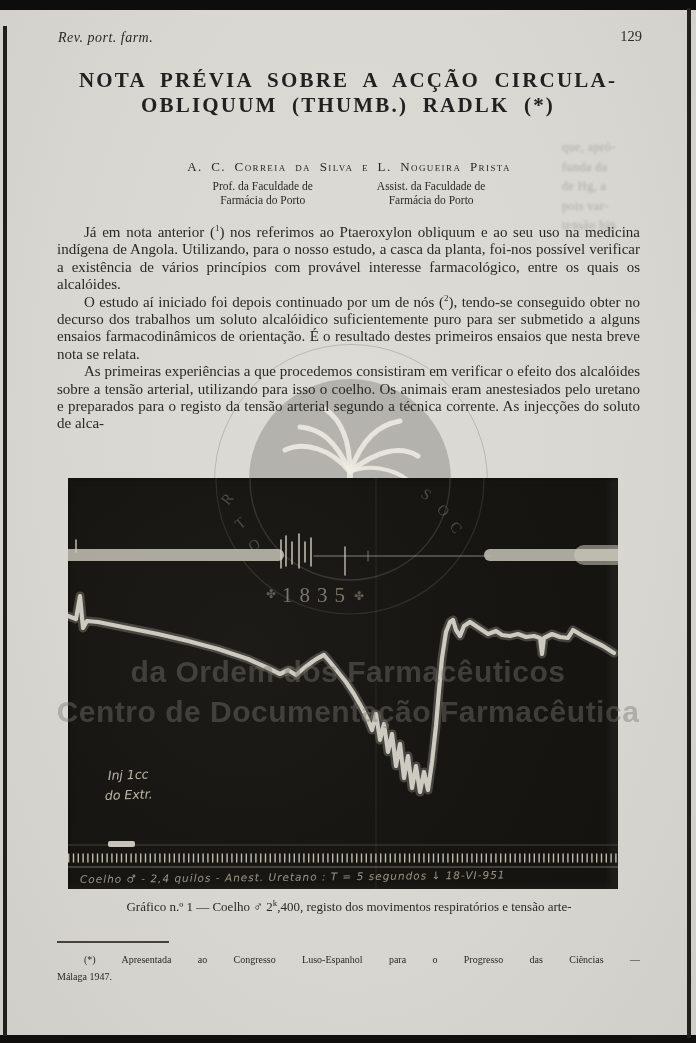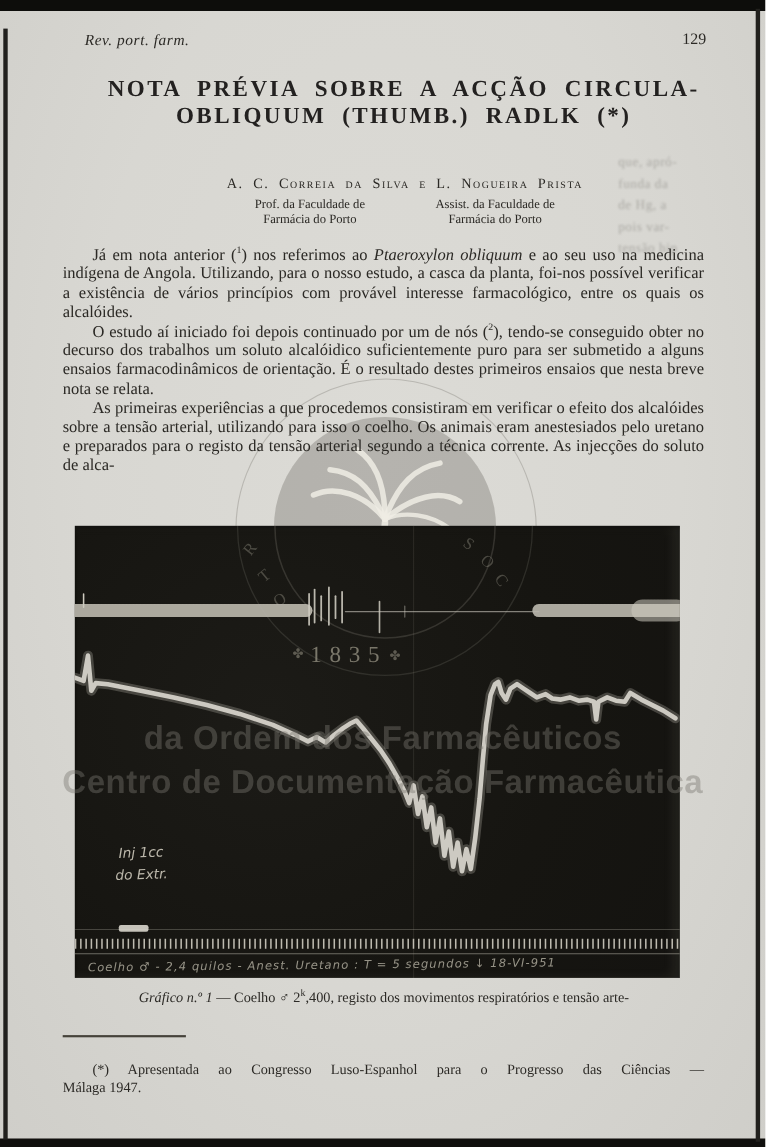--- a/index.html
+++ b/index.html
@@ -35,33 +35,33 @@
     display:flex;justify-content:center;gap:64px;
   }
   .affil{text-align:center;font-size:11.5px;line-height:13.5px;}
 
   .body-text{
     position:absolute;left:57px;top:224px;width:583px;
     font-size:15px;line-height:17.4px;text-align:justify;
   }
   .body-text p{margin:0;text-indent:27px;}
   sup{font-size:9px;line-height:0;}
-  .it{font-style:italic;}
+  .it{}
 
   
   .stamp-ring{
     position:absolute;left:214px;top:344px;width:272px;height:272px;border-radius:50%;
     border:1.5px solid rgba(96,94,86,.28);z-index:1;
   }
   .stamp-disc{
     position:absolute;left:249px;top:379px;width:202px;height:202px;border-radius:50%;
     background:rgba(106,104,96,.34);z-index:1;
   }
   .body-text{z-index:4;}
-  .running-head,.page-num,.title,.authors,.affils{z-index:4;margin-left:19px;}
+  .running-head,.page-num,.title,.authors,.affils{z-index:4;}
   .body-text,.running-head,.page-num,.title,.authors,.affils{position:absolute;}
 
   
   .photo{
     position:absolute;left:68px;top:478px;width:550px;height:411px;z-index:3;
     background:radial-gradient(circle at 32% 42%, #1c1b17 0%, #161511 60%, #141310 100%);
     box-shadow:inset -6px 0 10px rgba(235,228,210,.08), inset 0 2px 4px rgba(0,0,0,.6);
   }
   .photo svg{display:block;}
 
@@ -76,21 +76,21 @@
 
   .caption{
     position:absolute;left:58px;top:899px;width:582px;z-index:4;
     font-size:13px;line-height:16.5px;text-align:center;
   }
   .footnote-rule{
     position:absolute;left:57px;top:941px;width:112px;height:1.6px;background:#45423a;z-index:4;
   }
   .footnote{
     position:absolute;left:57px;top:951px;width:583px;z-index:4;
-    font-size:13px;line-height:17px;margin-top:12px;
+    font-size:10px;line-height:17px;
   }
   .footnote .l1{text-indent:27px;text-align:justify;text-align-last:justify;}
 
   
   .bleed{
     position:absolute;left:562px;top:138px;width:126px;z-index:2;
     font-size:12px;line-height:19.5px;color:rgba(88,86,80,.34);
     filter:blur(.9px);letter-spacing:.5px;
   }
 </style>

